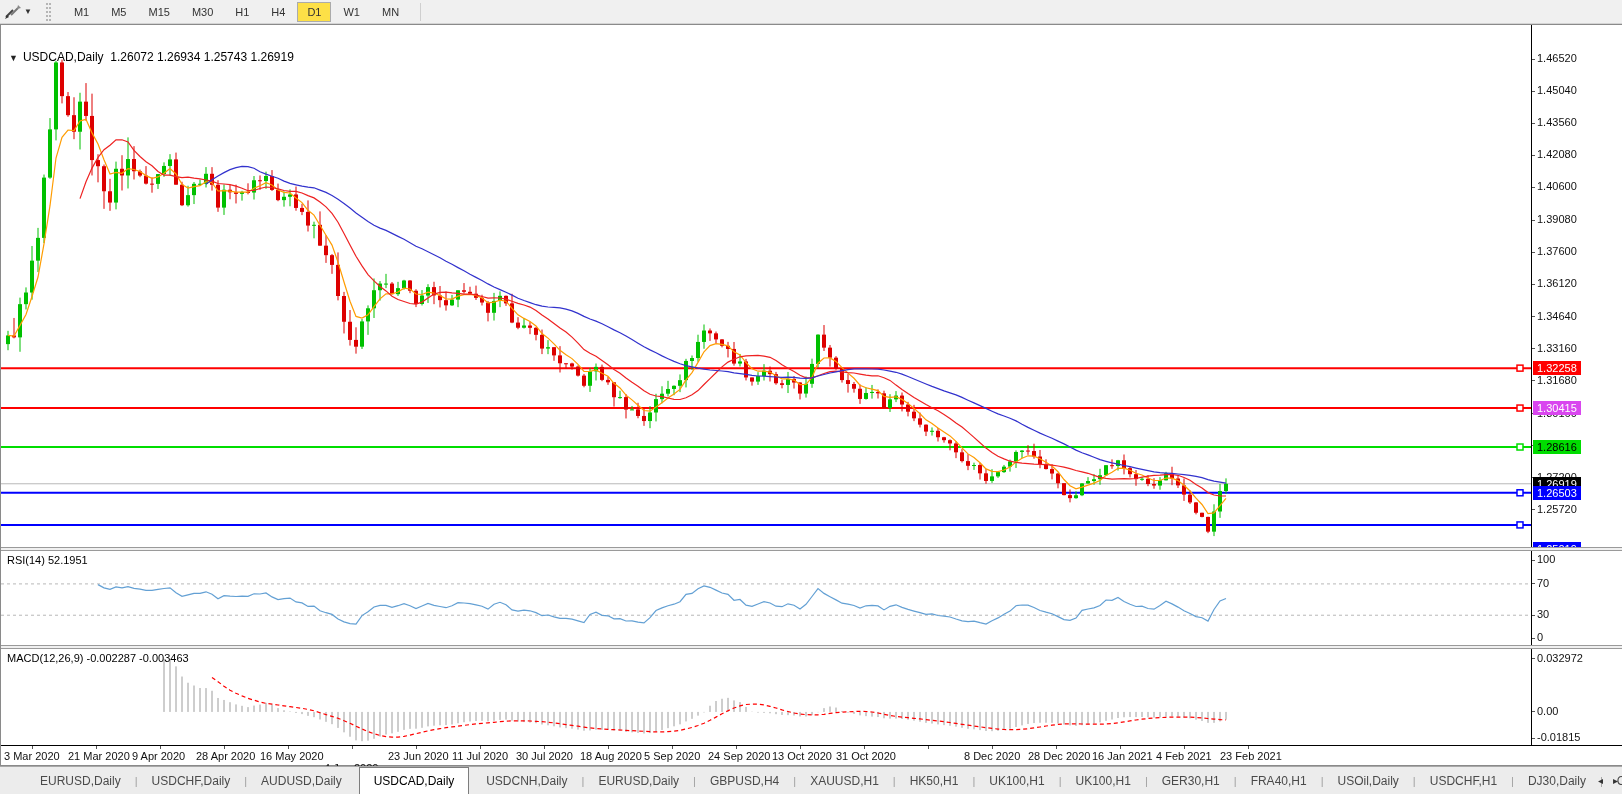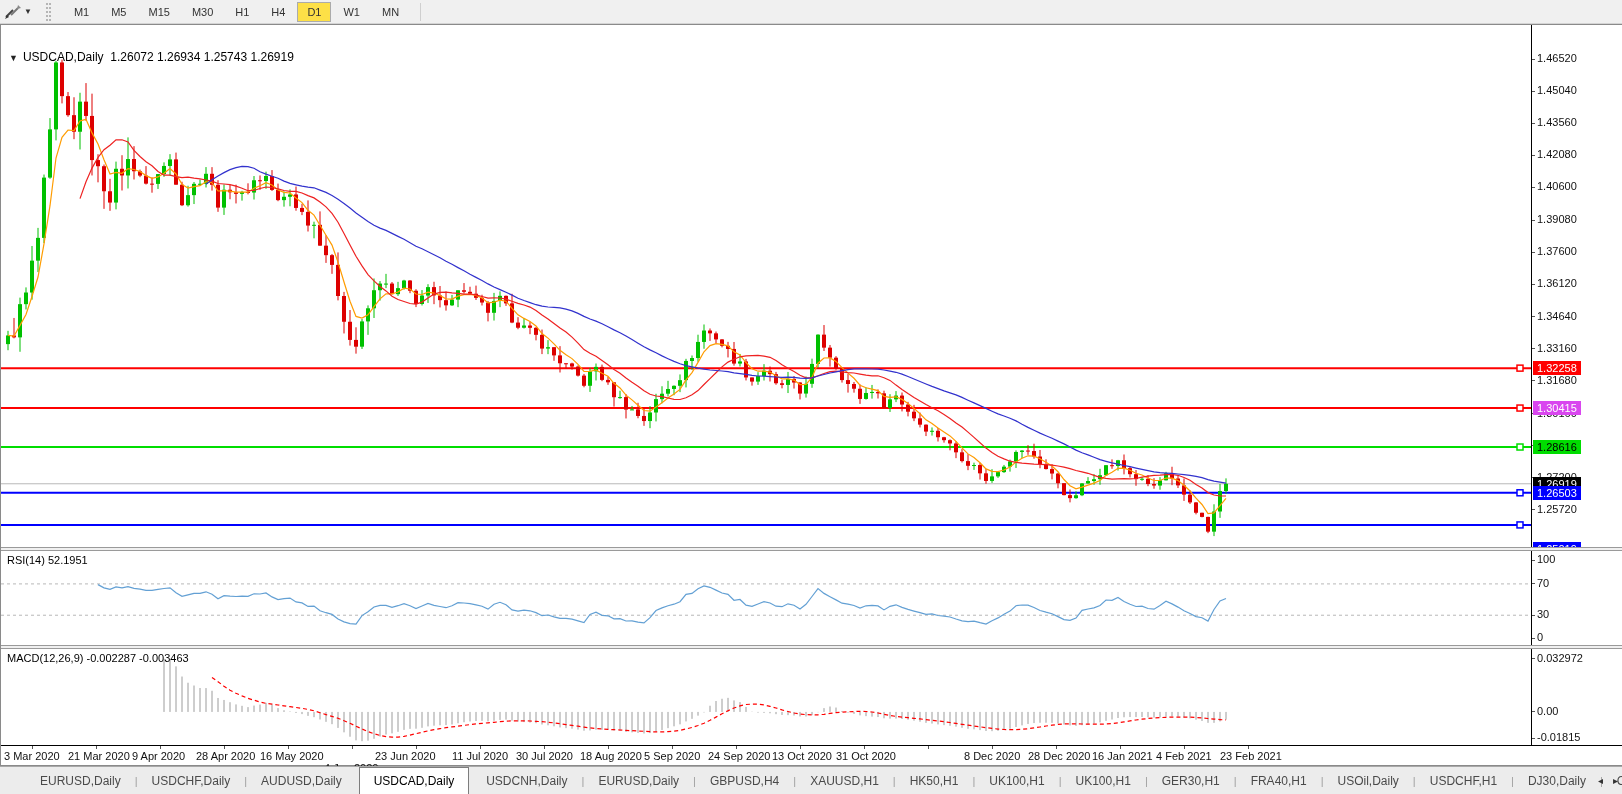--- a/index.html
+++ b/index.html
@@ -777,21 +777,21 @@
       <div class="date-label" style="left: 67px;">21 Mar 2020</div>
       <div class="date-tick" style="left: 159px;"></div>
       <div class="date-label" style="left: 131px;">9 Apr 2020</div>
       <div class="date-tick" style="left: 223px;"></div>
       <div class="date-label" style="left: 195px;">28 Apr 2020</div>
       <div class="date-tick" style="left: 287px;"></div>
       <div class="date-label" style="left: 259px;">16 May 2020</div>
       <div class="date-tick" style="left: 351px;"></div>
       <div class="date-label" style="left: 323px; margin-top: 12px;">4 Jun 2020</div>
       <div class="date-tick" style="left: 415px;"></div>
-      <div class="date-label" style="left: 374px;">23 Jun 2020</div>
+      <div class="date-label" style="left: 387px;">23 Jun 2020</div>
       <div class="date-tick" style="left: 479px;"></div>
       <div class="date-label" style="left: 451px;">11 Jul 2020</div>
       <div class="date-tick" style="left: 543px;"></div>
       <div class="date-label" style="left: 515px;">30 Jul 2020</div>
       <div class="date-tick" style="left: 607px;"></div>
       <div class="date-label" style="left: 579px;">18 Aug 2020</div>
       <div class="date-tick" style="left: 671px;"></div>
       <div class="date-label" style="left: 643px;">5 Sep 2020</div>
       <div class="date-tick" style="left: 735px;"></div>
       <div class="date-label" style="left: 707px;">24 Sep 2020</div>

